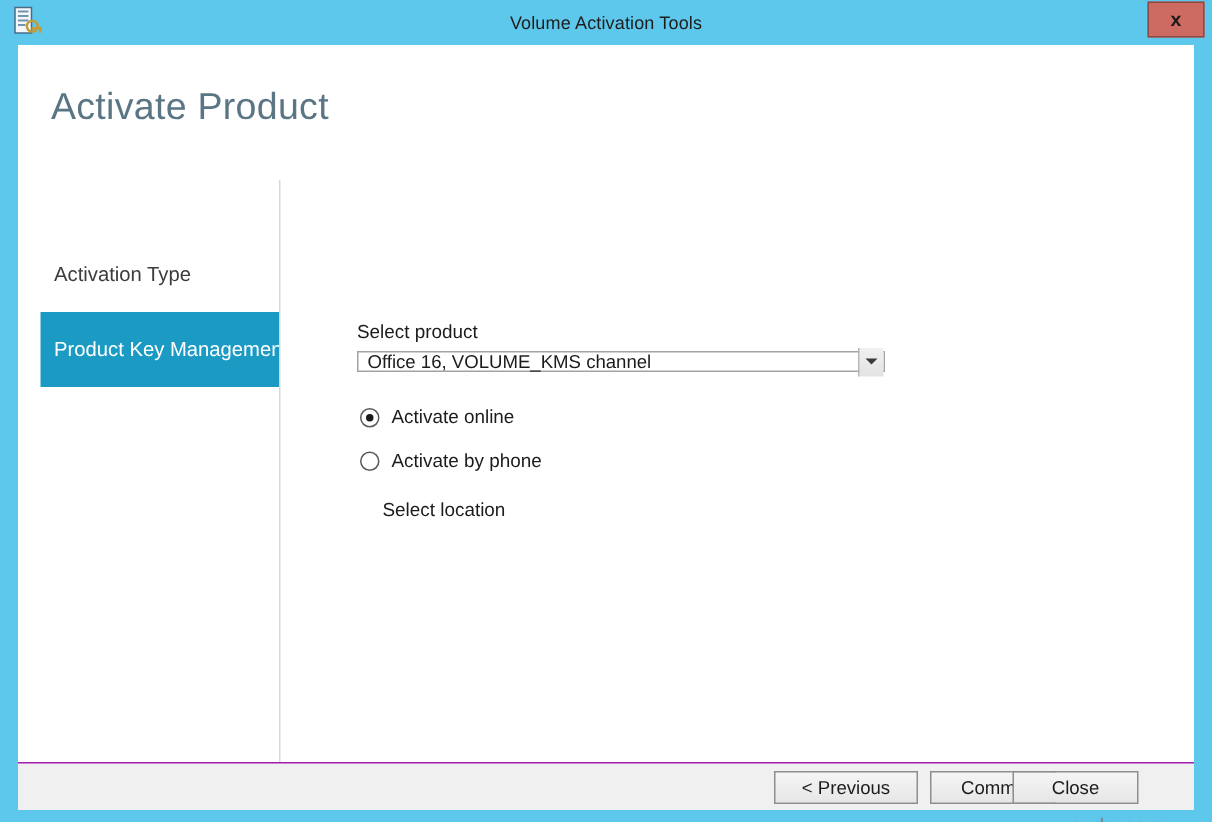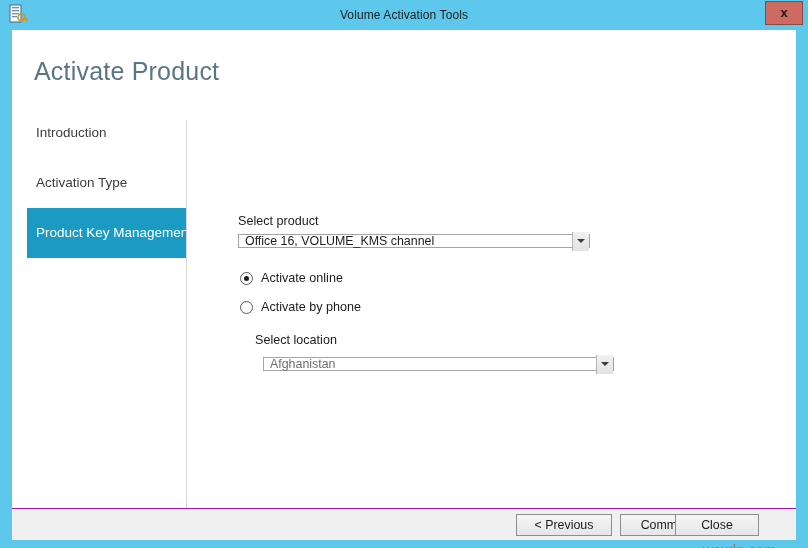--- a/index.html
+++ b/index.html
@@ -221,21 +221,20 @@
     </span>
     <div id="title-text">Volume Activation Tools</div>
     <div id="close-button">x</div>
   </div>
 
   <div id="panel">
 
     <div id="page-title">Activate Product</div>
 
     <div id="sidebar">
-      <div class="nav-item" style="top:0px;">Introduction</div>
       <div class="nav-item" style="top:50px;">Activation Type</div>
       <div class="nav-item selected" style="top:100px;">Product Key Management</div>
     </div>
     <div id="sidebar-divider"></div>
 
     <div id="content">
 
 
       <div class="field-label" style="left:52px; top:106px;">Select product</div>
       <div class="combo" style="left:52px; top:126px; width:352px;">
@@ -249,26 +248,20 @@
         <span class="radio-mark checked"></span>
         <span class="radio-label">Activate online</span>
       </div>
 
       <div class="radio-row" style="left:54px; top:192px;">
         <span class="radio-mark"></span>
         <span class="radio-label">Activate by phone</span>
       </div>
 
       <div class="field-label" style="left:69px; top:225px;">Select location</div>
-      <div class="combo disabled" style="left:77px; top:249px; width:351px;">
-        <span class="combo-value">Afghanistan</span>
-        <span class="combo-arrow">
-            <i></i>
-          </span>
-      </div>
 
     </div>
 
     <div id="footer">
       <div class="footer-button" style="left:504px; width:96px;">&lt; Previous</div>
       <div class="footer-button" style="left:608px; width:84px;">Commit</div>
       <div class="footer-button" style="left:663px; width:84px;">Close</div>
     </div>
 
   </div>

